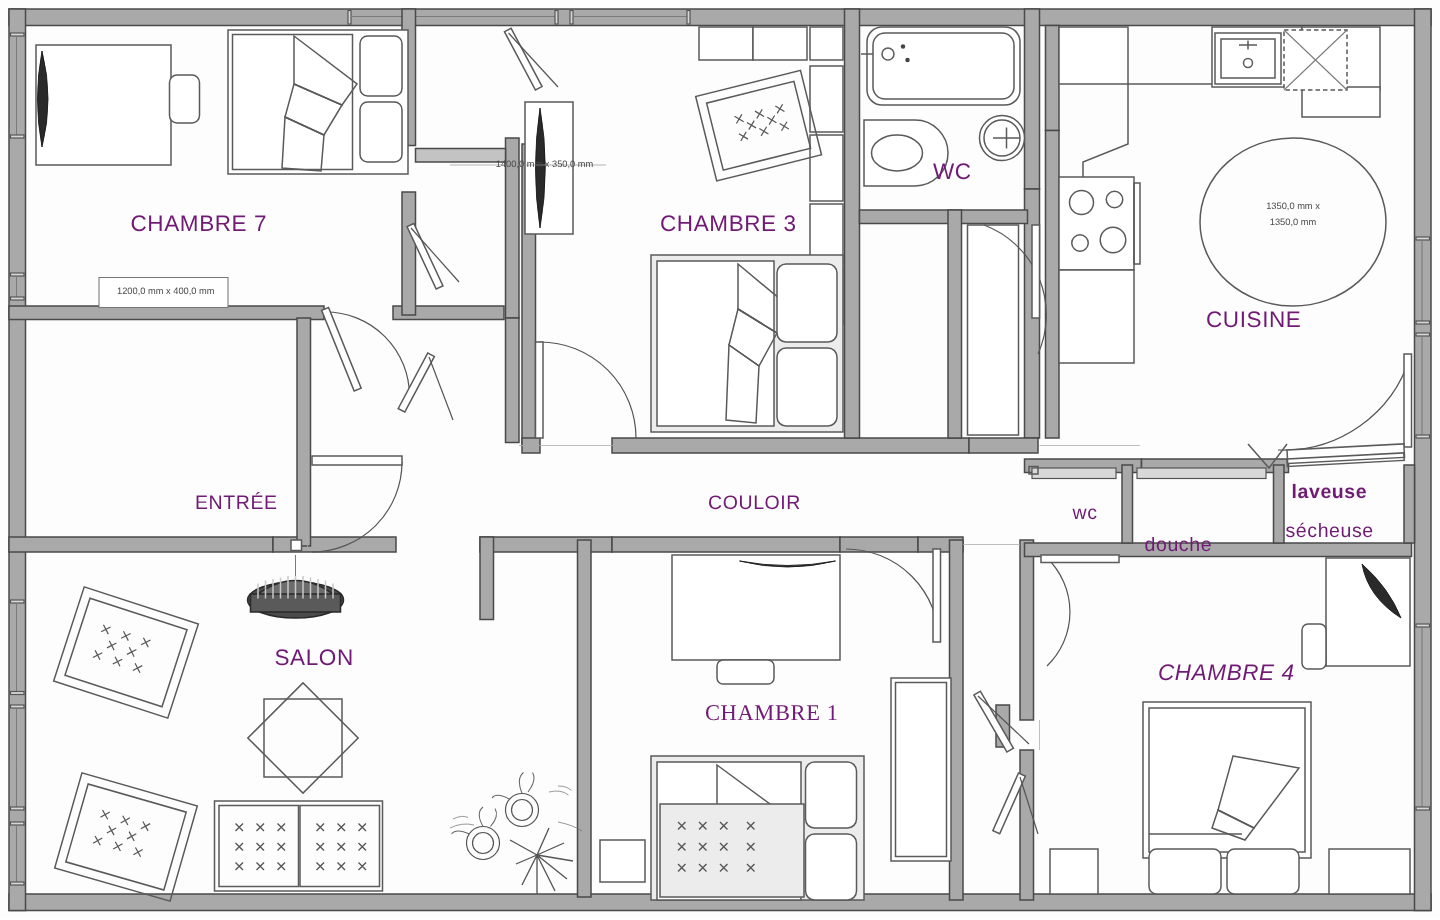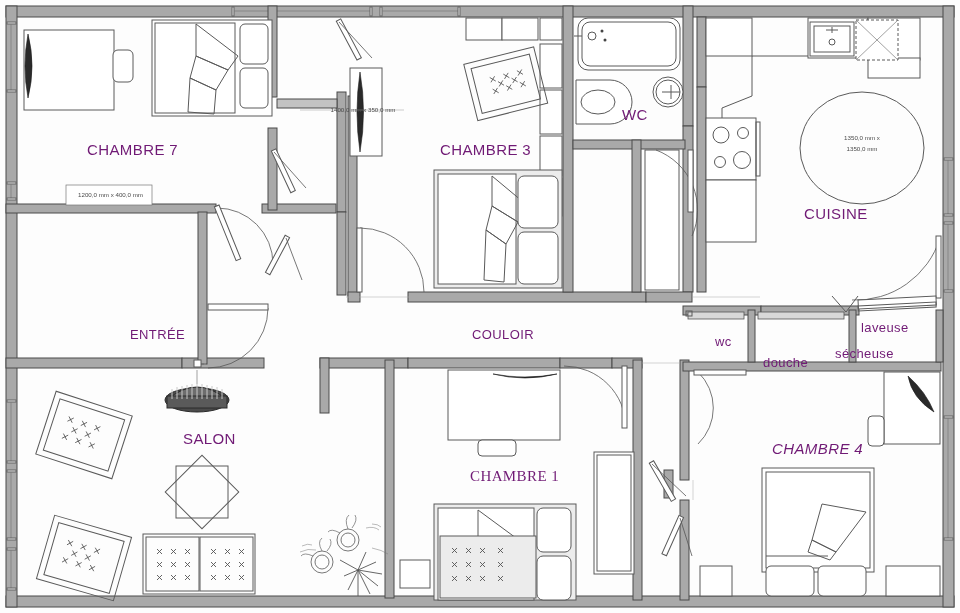--- a/index.html
+++ b/index.html
@@ -500,22 +500,22 @@
 </svg>
 
 <div class="room-label lbl-lg" style="left:87px;top:141px;">CHAMBRE 7</div>
 <div class="room-label lbl-lg" style="left:440px;top:141px;">CHAMBRE 3</div>
 <div class="room-label lbl-lg" style="left:622px;top:106px;">WC</div>
 <div class="room-label lbl-lg" style="left:804px;top:205px;">CUISINE</div>
 <div class="room-label lbl-md" style="left:130px;top:327px;">ENTRÉE</div>
 <div class="room-label lbl-md" style="left:448px;top:327px;margin-left:24px;">COULOIR</div>
 <div class="room-label lbl-md" style="left:715px;top:334px;">wc</div>
 <div class="room-label lbl-md" style="left:763px;top:334px;margin-top:21px;">douche</div>
-<div class="room-label lbl-md" style="left:861px;top:320px;">laveuse</div>
-<div class="room-label lbl-md" style="left:835px;top:346px;">sécheuse</div>
+<div class="room-label lbl-md" style="left:861px;top:320px;font-weight:bold;">laveuse</div>
+<div class="room-label lbl-md" style="left:857px;top:346px;">sécheuse</div>
 <div class="room-label lbl-lg" style="left:183px;top:430px;">SALON</div>
 <div class="room-label lbl-lg" style="left:470px;top:468px;font-family:Liberation Serif, serif;">CHAMBRE 1</div>
 <div class="room-label lbl-lg" style="left:772px;top:440px;font-style:italic;">CHAMBRE 4</div>
 
 <div class="dim-label" style="left:68px;top:191px;width:85px;">1200,0 mm x 400,0 mm</div>
 <div class="dim-label" style="left:322px;top:106px;width:82px;">1400,0 mm x 350,0 mm</div>
 <div class="dim-label" style="left:827px;top:134px;width:70px;">1350,0 mm x</div>
 <div class="dim-label" style="left:827px;top:145px;width:70px;">1350,0 mm</div>
 
 </div>

